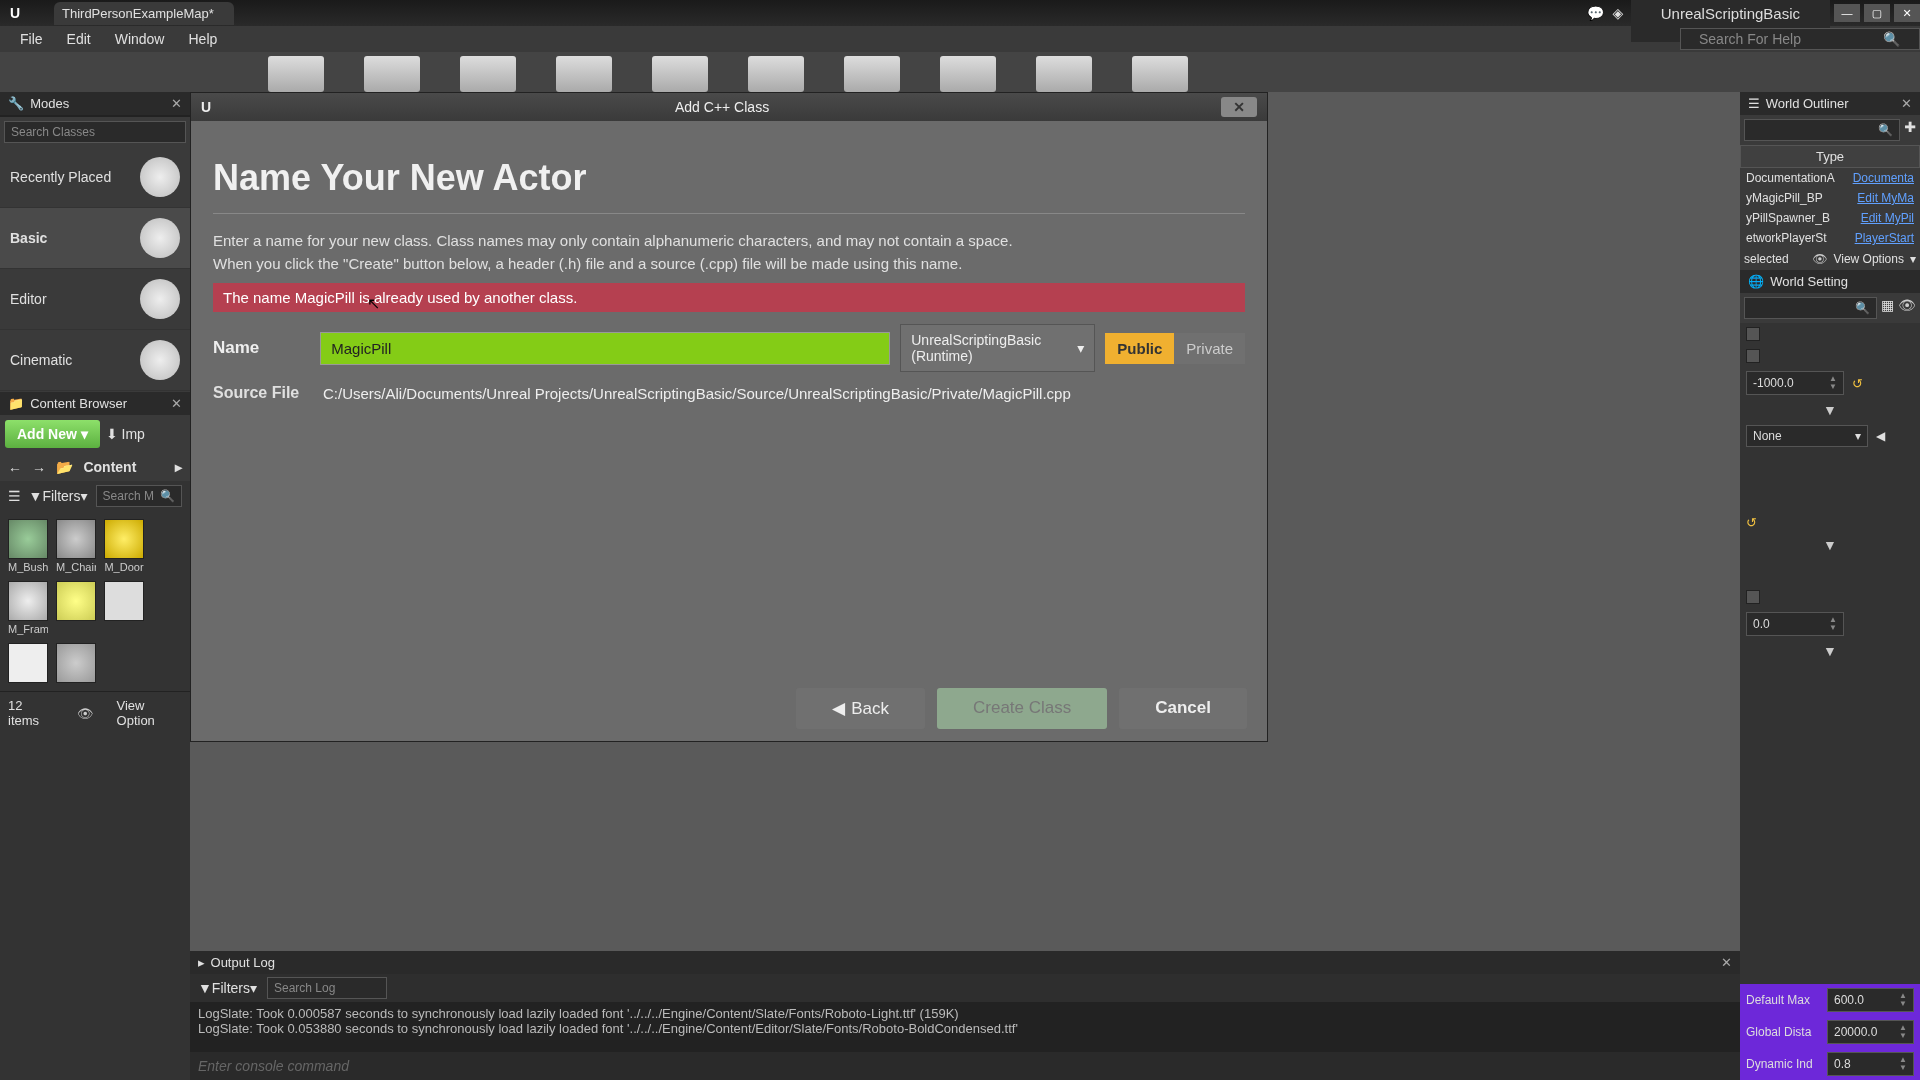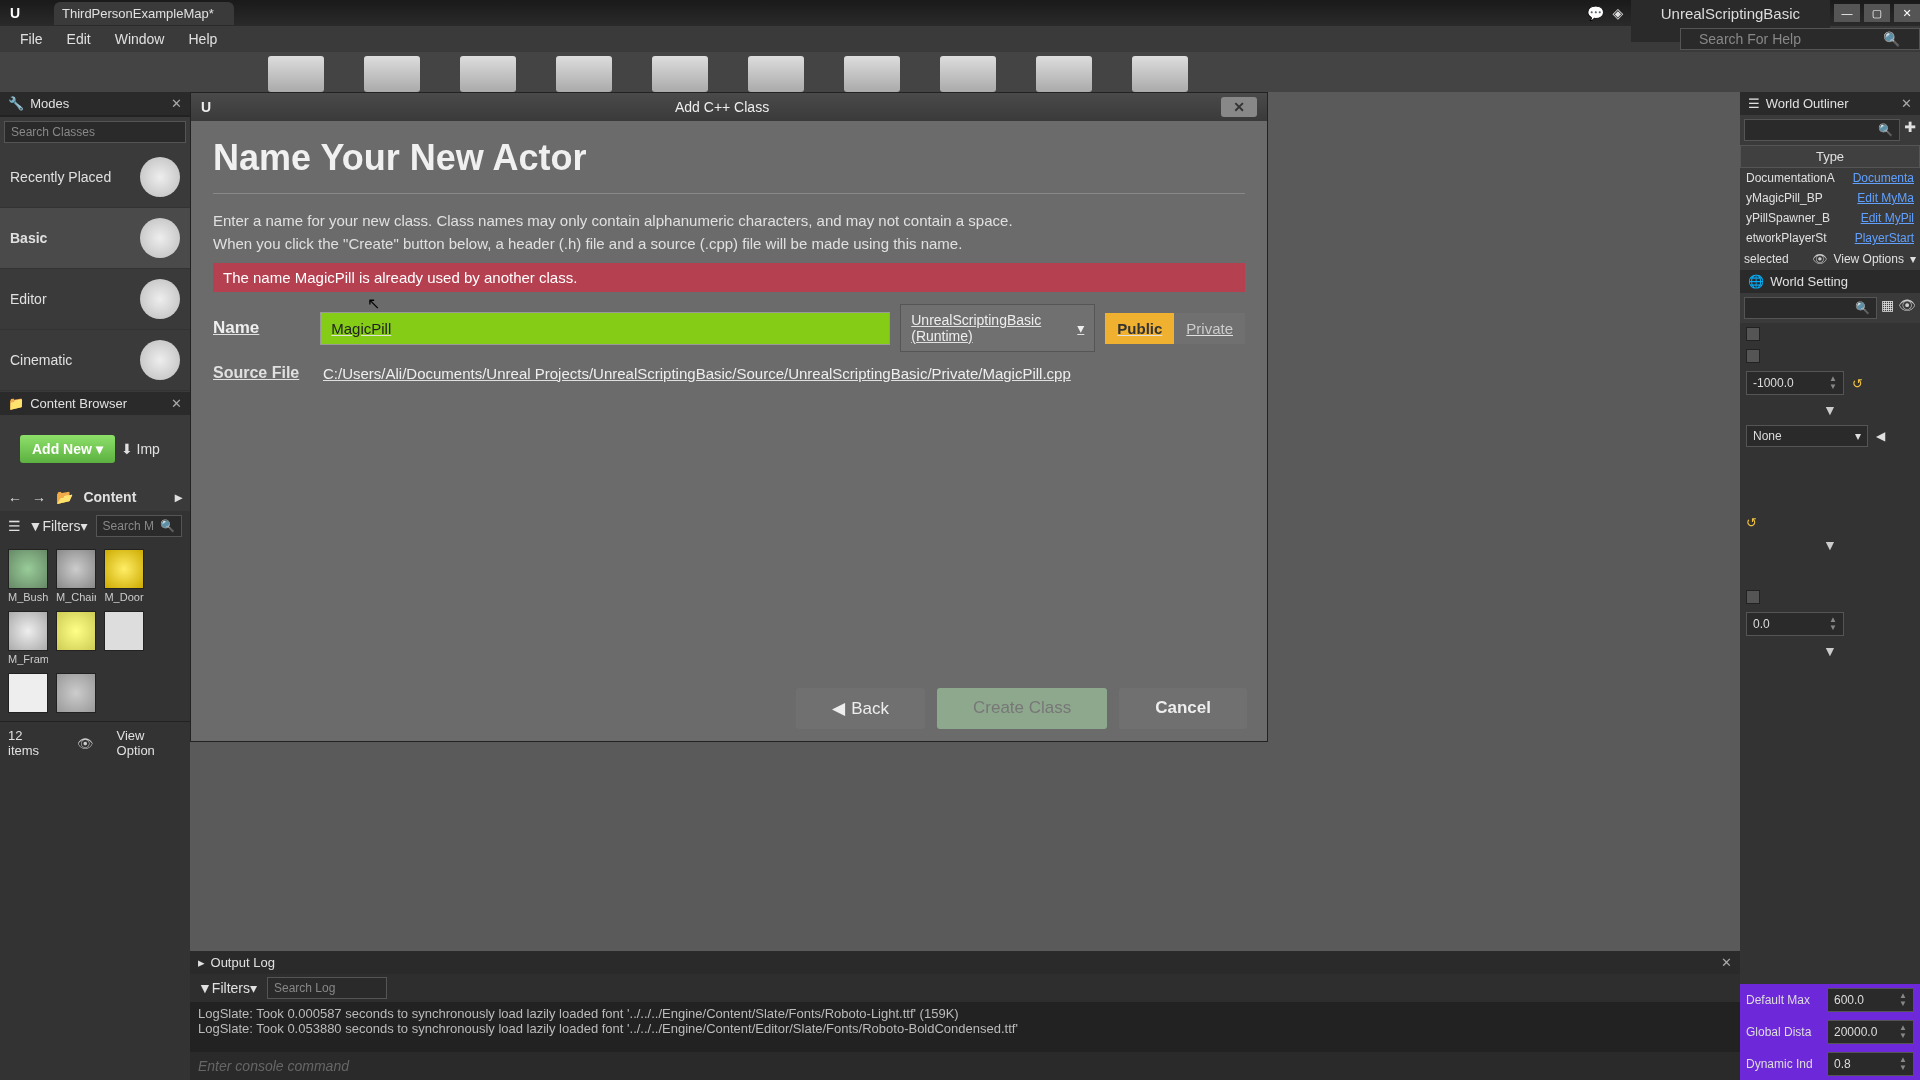--- a/index.html
+++ b/index.html
@@ -33,21 +33,21 @@
 .mode-tab { flex: 1; background: linear-gradient(#555,#333); border: 1px solid #222; }
 .mode-tab.active { background: linear-gradient(#d89050,#a06030); }
 .search-box { margin: 4px; padding: 3px 6px; background: #2a2a2a; border: 1px solid #555; font-size: 12px; color: #888; }
 .mode-item { padding: 10px 10px; font-size: 14px; border-bottom: 1px solid #333; display: flex; align-items: center; gap: 10px; cursor: pointer; }
 .mode-item.sel { background: #4a4a4a; font-weight: bold; }
 .placer-thumb { width: 40px; height: 40px; background: radial-gradient(#eee,#bbb); border-radius: 50%; margin-left: auto; margin-right: 0; }
 
 
 .content-browser { flex: 1; display: flex; flex-direction: column; background: #333; }
 .add-new-btn { background: linear-gradient(#8de06a,#5cb040); color: #fff; padding: 6px 12px; font-weight: bold; border-radius: 3px; display: inline-flex; align-items: center; gap: 4px; }
-.cb-toolbar { padding: 20px; display: flex; align-items: center; gap: 6px; background: #3a3a3a; }
+.cb-toolbar { padding: 5px; display: flex; align-items: center; gap: 6px; background: #3a3a3a; }
 .cb-path { padding: 6px 8px; display: flex; align-items: center; gap: 10px; background: #3a3a3a; font-weight: bold; }
 .cb-filters { padding: 4px 8px; display: flex; align-items: center; gap: 8px; background: #333; }
 .thumbs { display: flex; flex-wrap: wrap; gap: 8px; padding: 8px; }
 .thumb { width: 40px; height: 40px; background: #888; border: 1px solid #222; }
 .thumb-lbl { font-size: 11px; color: #ccc; margin-top: 2px; text-align: center; width: 40px; overflow: hidden; white-space: nowrap; }
 .item-footer { padding: 6px 8px; display: flex; align-items: center; gap: 23px; border-top: 1px solid #222; font-size: 13px; }
 
 
 .output-log { background: #222; flex-shrink: 0; }
 .log-body { font-family: monospace; font-size: 13px; padding: 4px 8px; color: #bbb; white-space: pre; height: 50px; overflow: hidden; }
@@ -55,25 +55,25 @@
 
 
 .center-col { flex: 1; position: relative; background: #5a5a5a; }
 
 
 .modal { position: absolute; left: 0; top: 0; width: 1078px; height: 650px; background: #6b6b6b; border: 1px solid #222; }
 .modal-title { height: 28px; background: linear-gradient(#4a4a4a,#3a3a3a); display: flex; align-items: center; padding: 0 10px; color: #eee; font-size: 14px; }
 .modal-title .ulogo { margin-right: 12px; font-weight: bold; }
 .modal-title .mt-text { flex: 1; text-align: center; }
 .modal-close { width: 36px; height: 20px; background: #888; color: #333; display: flex; align-items: center; justify-content: center; font-weight: bold; border-radius: 3px; }
-.modal-body { padding: 16px 22px; }
+.modal-body { padding: 36px 22px; }
 .modal-h1 { font-size: 36px; font-weight: bold; color: #f0f0f0; margin-bottom: 16px; border-bottom: 1px solid #888; padding-bottom: 14px; }
 .modal-desc { font-size: 15px; color: #e0e0e0; line-height: 1.5; }
 .error-banner { background: #b54050; color: #fff; padding: 6px 10px; margin-top: 8px; font-size: 15px; }
-.form-row { display: flex; align-items: center; gap: 10px; margin-top: 12px; text-decoration: underline; }
+.form-row { display: flex; align-items: center; gap: 10px; margin-top: 12px; }
 .form-label { width: 100px; font-size: 17px; font-weight: bold; color: #eee; }
 .text-input { flex: 1; background: #84cc16; color: #222; padding: 7px 10px; font-size: 15px; border: 1px solid #999; }
 .module-dd { width: 200px; background: #707070; padding: 7px 10px; color: #eee; display: flex; align-items: center; justify-content: space-between; border: 1px solid #555; }
 .vis-toggle { display: flex; }
 .vis-btn { padding: 7px 12px; font-size: 15px; }
 .vis-btn.pub { background: #f0b030; color: #333; font-weight: bold; }
 .vis-btn.priv { background: #707070; color: #ccc; }
 .choose-folder { padding: 7px 14px; background: #707070; color: #eee; font-size: 15px; border: 1px solid #555; }
 .path-text { font-size: 15px; color: #eee; }
 .form-grid-label { width: 100px; font-size: 16px; font-weight: bold; }

